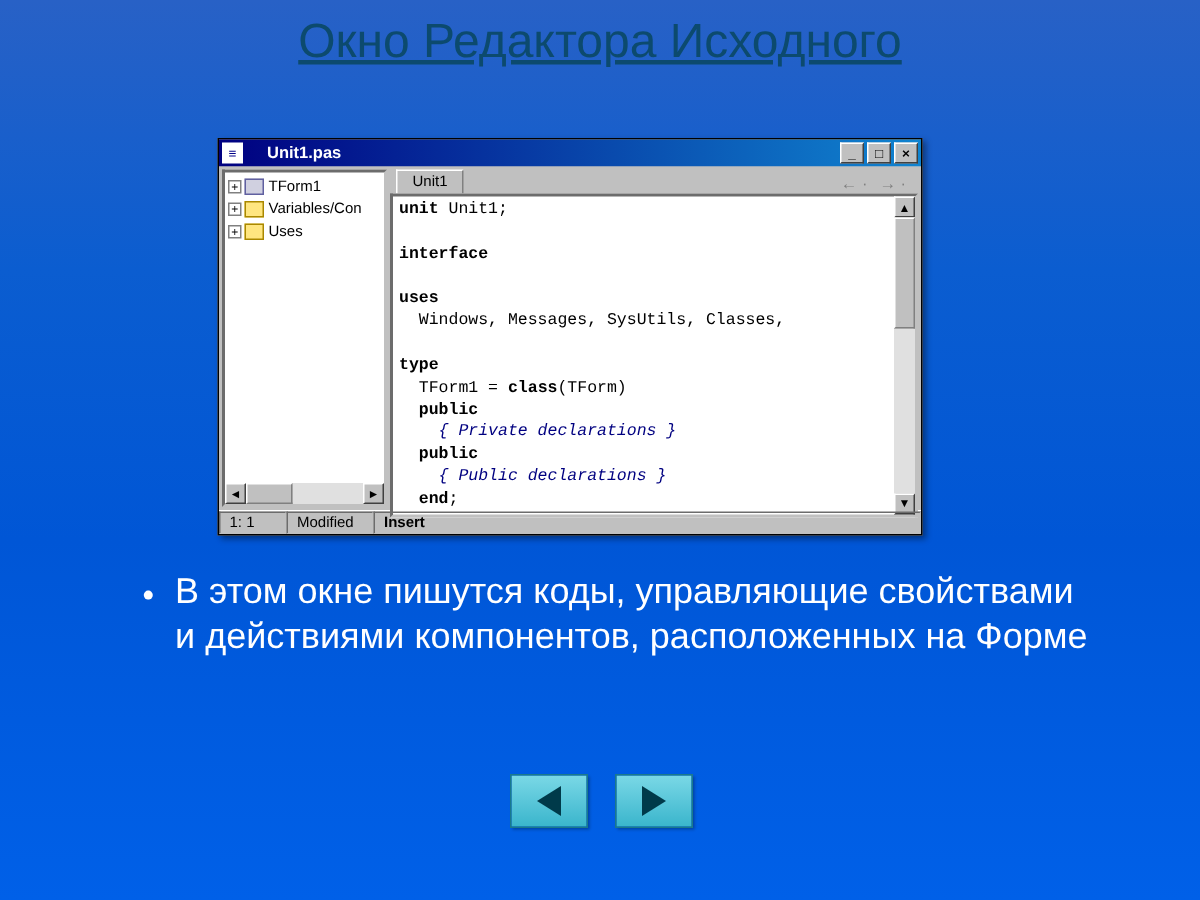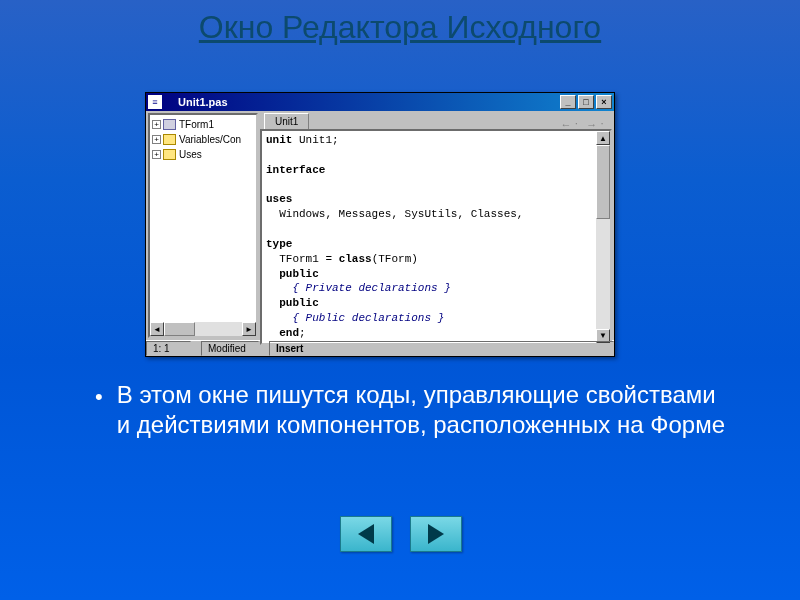--- a/index.html
+++ b/index.html
@@ -177,21 +177,20 @@
   }
   .vscroll .scroll-track { flex: 1; }
   .vscroll .scroll-thumb-v { height: 40%; width: 100%; background: #c0c0c0; border: 1px solid #fff; border-right-color: #808080; border-bottom-color: #808080; }
   .statusbar {
     height: 16px;
     background: #c0c0c0;
     display: flex;
     font-size: 10px;
     font-family: Tahoma, sans-serif;
     border-top: 1px solid #fff;
-    gap: 10px;
   }
   .status-cell {
     border: 1px inset #c0c0c0;
     padding: 0 6px;
     display: flex;
     align-items: center;
   }
   .status-cell.pos { width: 45px; }
   .status-cell.mod { width: 58px; }
   .status-cell.ins { flex: 1; font-weight: bold; }

